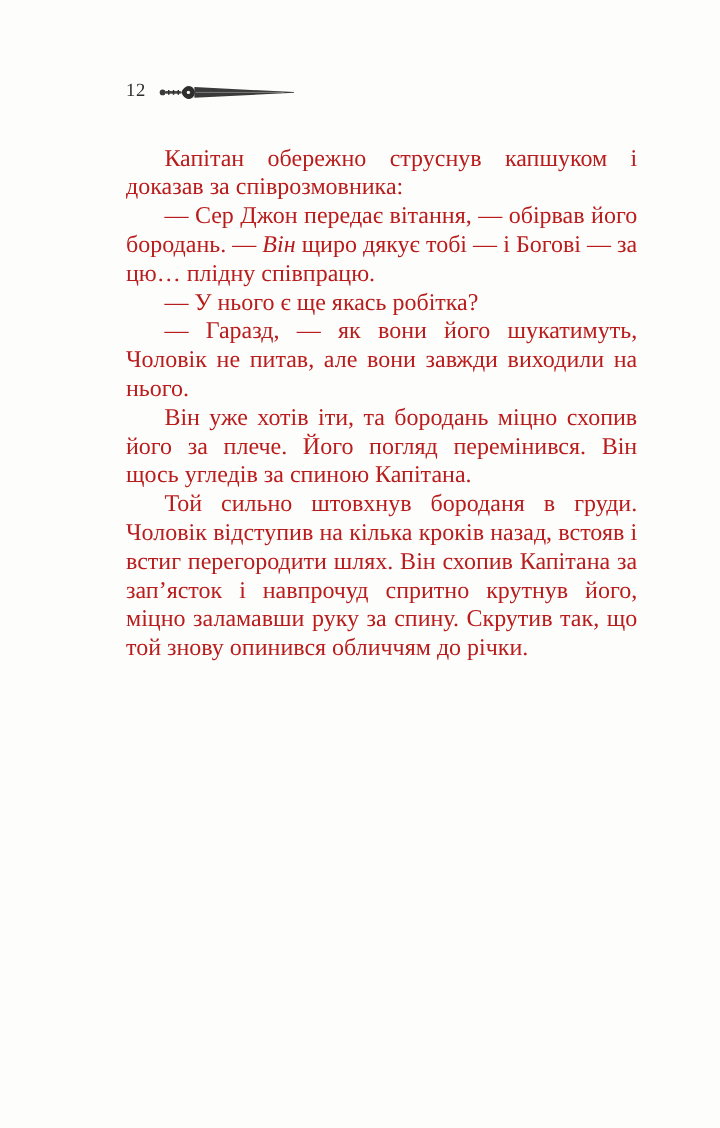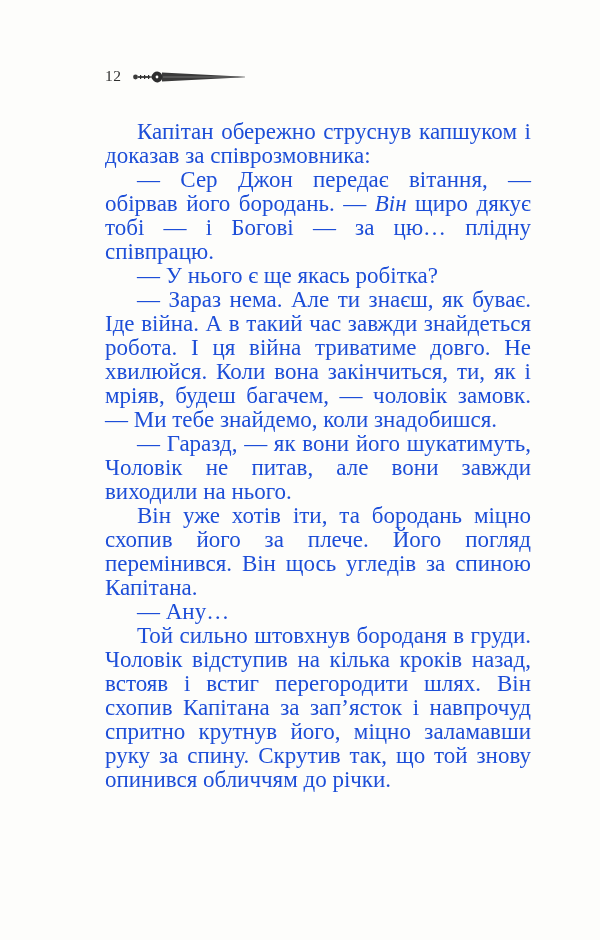--- a/index.html
+++ b/index.html
@@ -30,26 +30,26 @@
   .page-number {
     font-size: 15.5px;
     color: #2e2e2e;
     letter-spacing: 0.5px;
   }
   .ornament {
     display: block;
     margin-top: 2px;
   }
   .page-text {
-    font-size: 23px;
+    font-size: 20px;
     line-height: 24px;
     text-align: justify;
     hyphens: manual;
     -webkit-hyphens: manual;
-    color: #1d4ed8;
+    color: #b91c1c;
   }
   .page-text p {
     margin: 0;
     padding: 0;
     text-indent: 32px;
   }
   .page-text i {
   }
 </style>
 </head>
@@ -74,20 +74,18 @@
 
       <polygon points="31,3.6 114,7.7 114,8.3 31,12.4" fill="#3a3a3a"></polygon>
       <line x1="32" y1="8" x2="106" y2="8" stroke="#8a8a8a" stroke-width="0.7"></line>
     </svg>
   </div>
 
   <div class="page-text">
       <p><span>Капітан обережно струснув капшуком і доказав за співрозмовника:</span></p>
       <p><span>— Сер Джон передає вітання, — обірвав його боро­дань. — </span><i>Він</i><span> щиро дякує тобі — і Богові — за цю… плід­ну співпрацю.</span></p>
       <p><span>— У нього є ще якась робітка?</span></p>
-      <p><span>— Зараз нема. Але ти знаєш, як буває. Іде війна. А в такий час завжди знайдеться робота. І ця війна триватиме довго. Не хвилюйся. Коли вона закінчить­ся, ти, як і мріяв, будеш багачем, — чоловік замовк. — Ми тебе знайдемо, коли знадобишся.</span></p>
       <p><span>— Гаразд, — як вони його шукатимуть, Чоловік не питав, але вони завжди виходили на нього.</span></p>
       <p><span>Він уже хотів іти, та бородань міцно схопив його за плече. Його погляд перемінився. Він щось угледів за спиною Капітана.</span></p>
-      <p><span>— Ану…</span></p>
       <p><span>Той сильно штовхнув бороданя в груди. Чоловік відступив на кілька кроків назад, встояв і встиг пере­городити шлях. Він схопив Капітана за зап’ясток і на­впрочуд спритно крутнув його, міцно заламавши руку за спину. Скрутив так, що той знову опинився облич­чям до річки.</span></p>
     </div>
 
 </div>
 
 </body></html>

